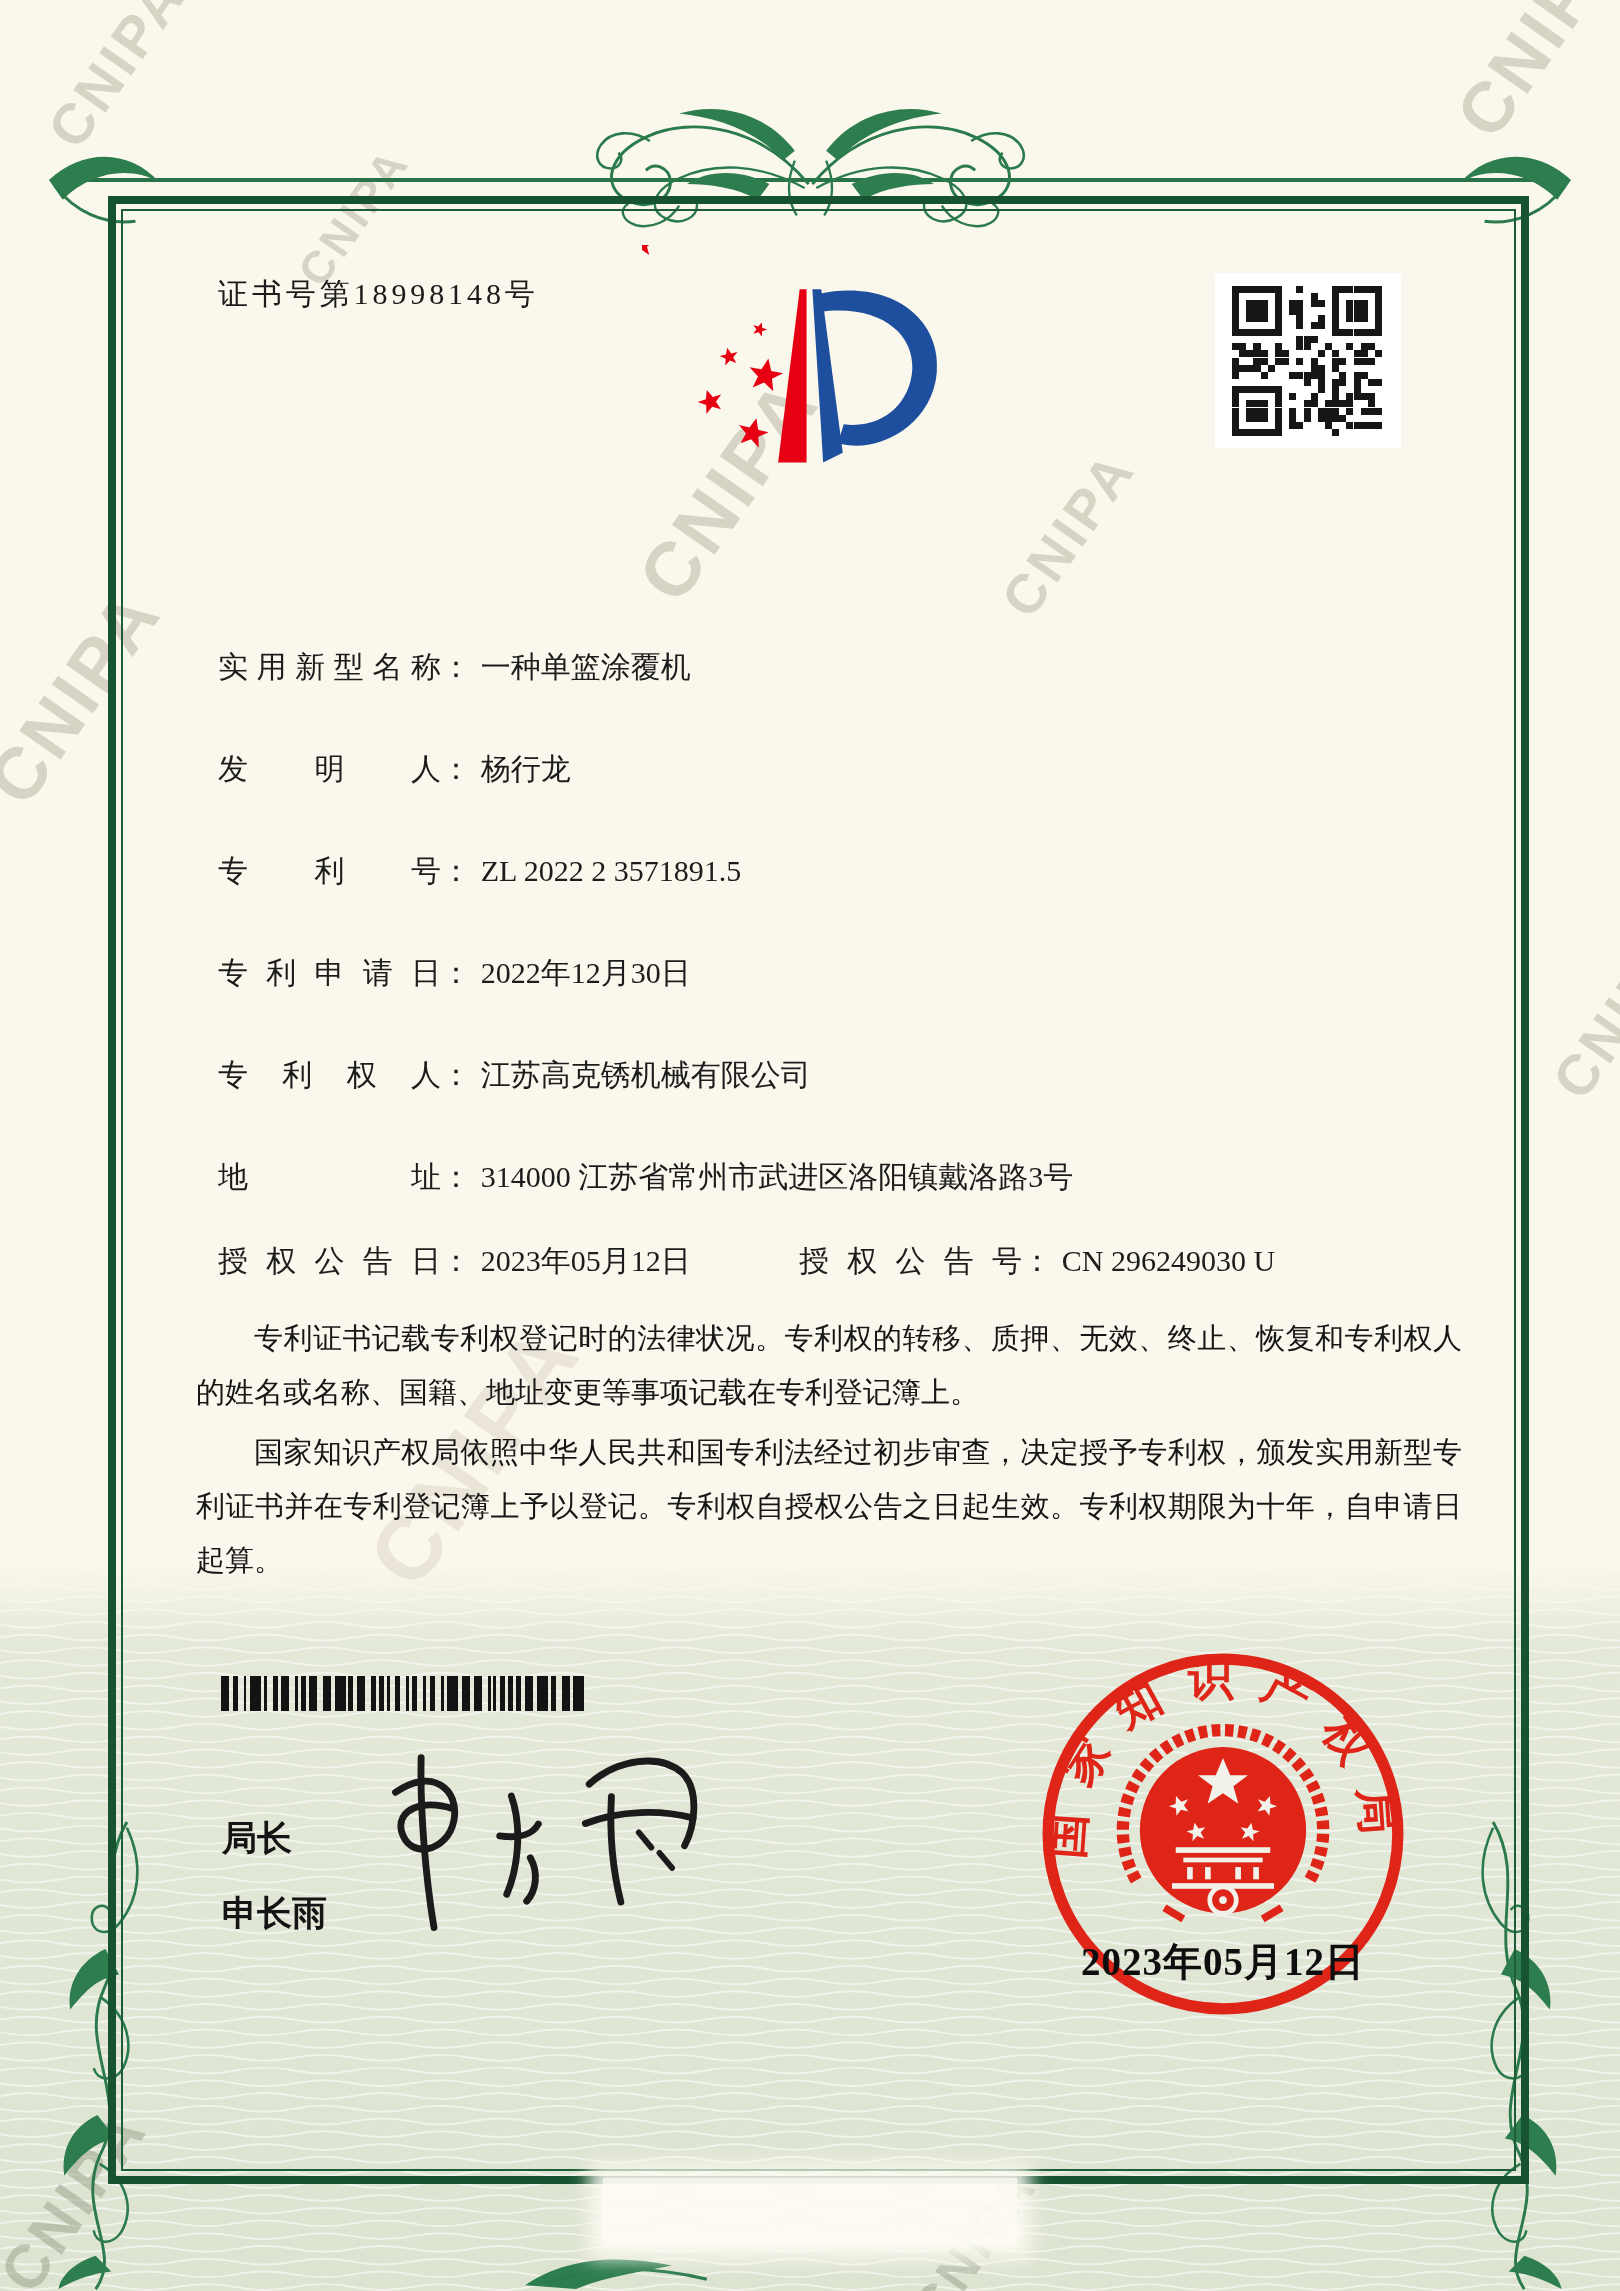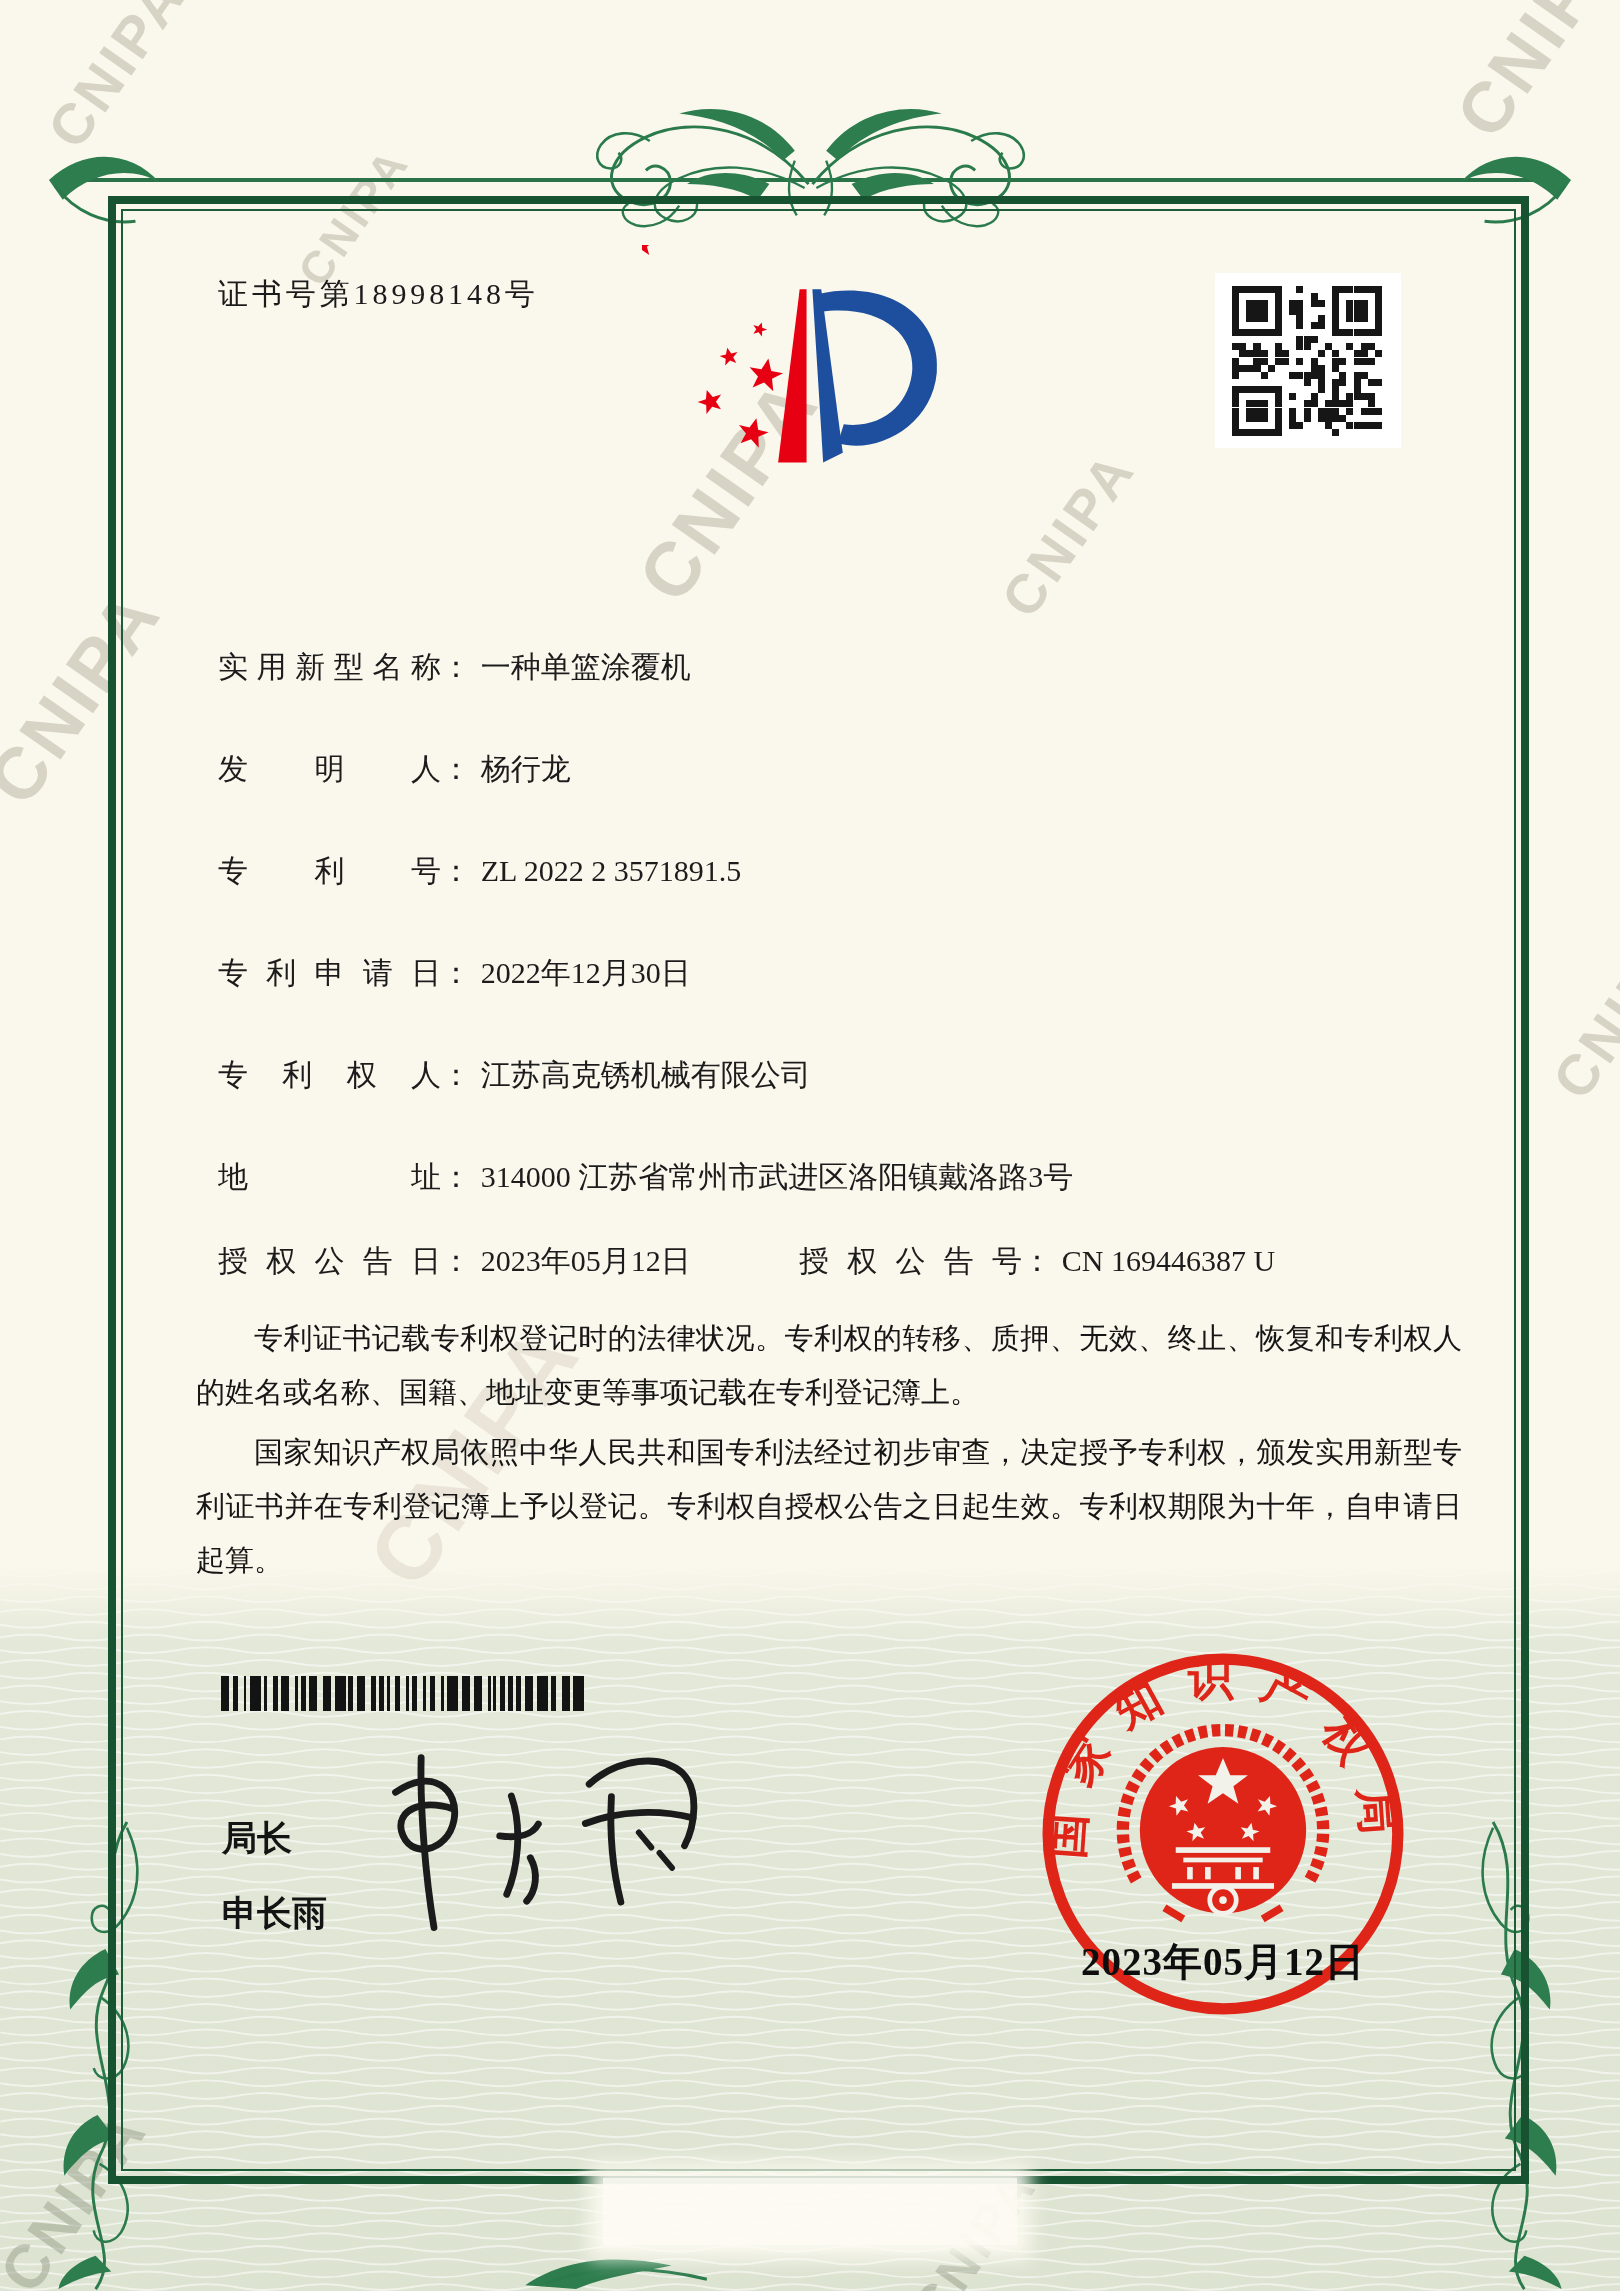--- a/index.html
+++ b/index.html
@@ -503,21 +503,21 @@
         <span class="fval">2023年05月12日</span>
       <span class="col2">
         <span class="jlabel">
             <span>授</span>
             <span>权</span>
             <span>公</span>
             <span>告</span>
             <span>号</span>
           </span>
           <span class="colon">：</span>
-          <span class="fval">CN 169446387 U</span>
+          <span class="fval">CN 296249030 U</span>
       </span>
     </div>
   </div>
 
   <div class="body-text">
     <p>专利证书记载专利权登记时的法律状况。专利权的转移、质押、无效、终止、恢复和专利权人的姓名或名称、国籍、地址变更等事项记载在专利登记簿上。</p>
     <p>国家知识产权局依照中华人民共和国专利法经过初步审查，决定授予专利权，颁发实用新型专利证书并在专利登记簿上予以登记。专利权自授权公告之日起生效。专利权期限为十年，自申请日起算。</p>
   </div>
 
   <div class="barcode" id="barcode">

